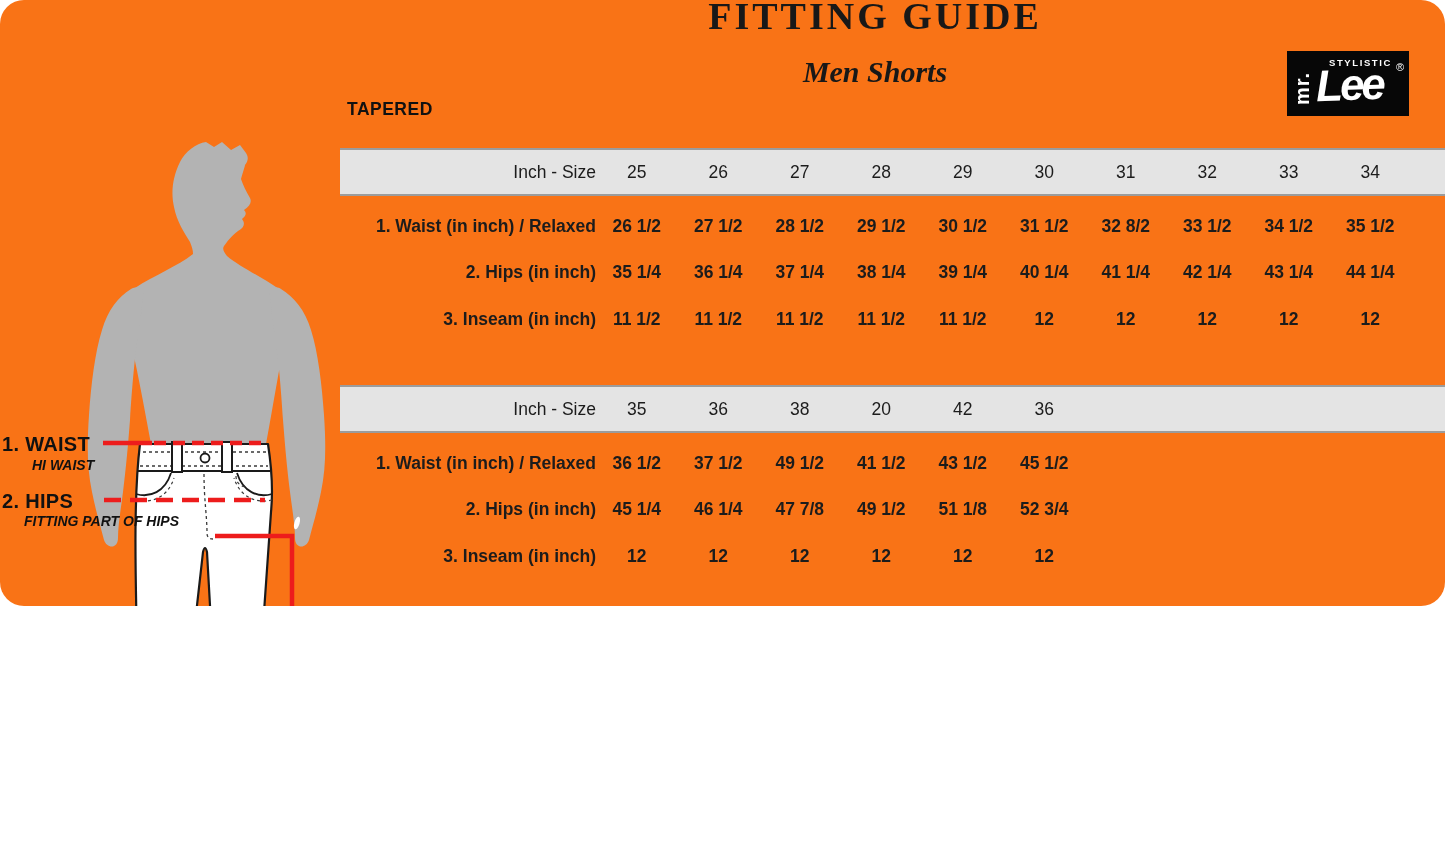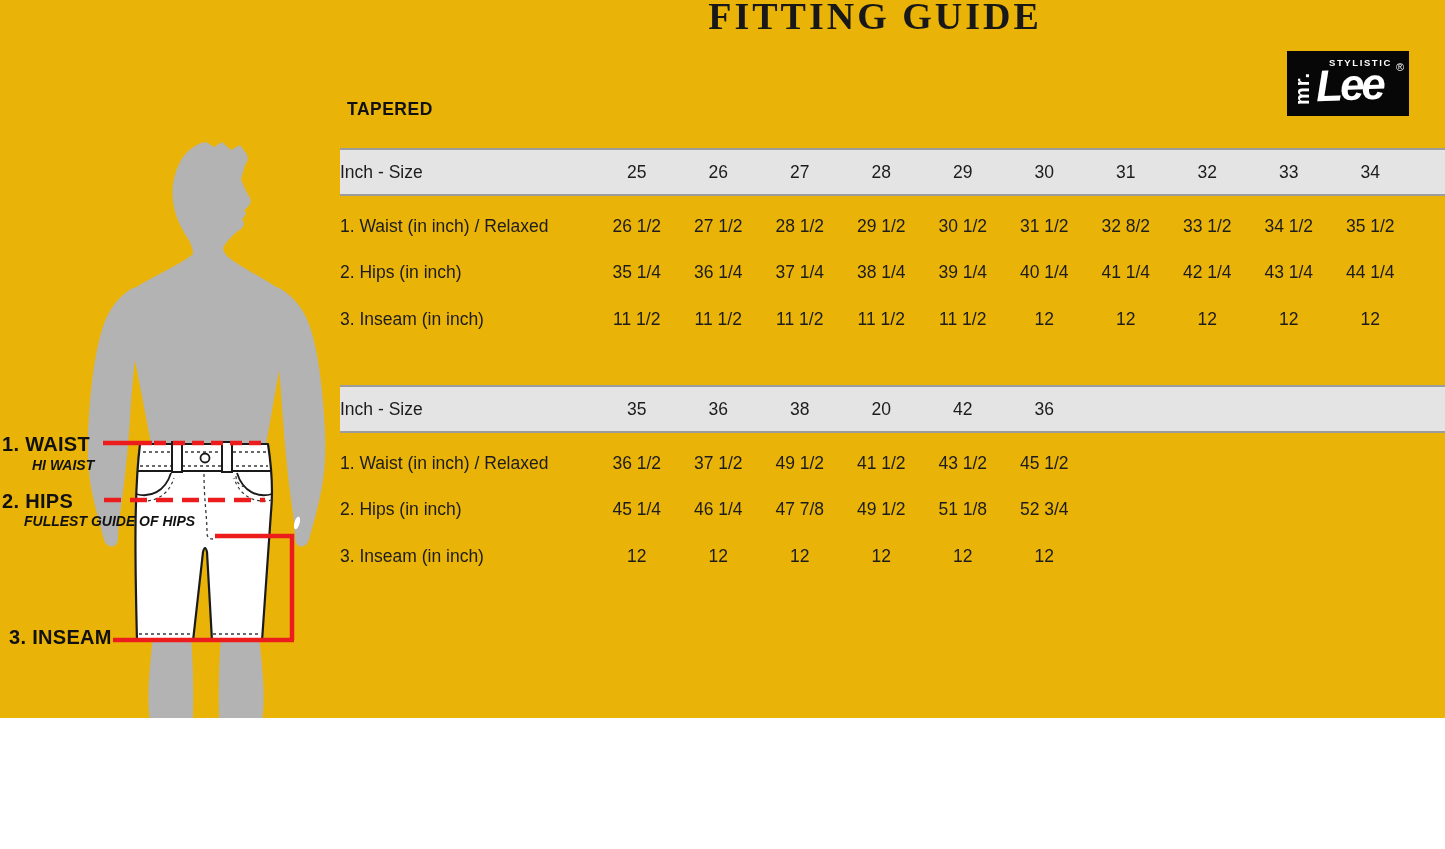--- a/index.html
+++ b/index.html
@@ -1,17 +1,17 @@
 <!DOCTYPE html>
 <html><head>
 <meta charset="utf-8">
 <style>
   html,body{margin:0;padding:0;background:#fff;}
-  .page{position:relative;width:1445px;height:718px;background:#eab308;overflow:hidden;
-        font-family:"Liberation Sans",sans-serif;color:#1c1c1c;}
+  .page{position:relative;width:1445px;height:606px;background:#f97316;overflow:hidden;
+        font-family:"Liberation Sans",sans-serif;color:#1c1c1c;border-radius:24px;}
 
   
   .title{position:absolute;left:340px;top:-6px;width:1070px;text-align:center;
          font-family:"Liberation Serif",serif;font-weight:600;font-size:38px;
          letter-spacing:3px;color:#181818;}
   .subtitle{position:absolute;left:340px;top:55px;width:1070px;text-align:center;
             font-family:"Liberation Serif",serif;font-style:italic;font-weight:600;
             font-size:30px;color:#181818;}
   .fit-label{position:absolute;left:347px;top:99px;font-size:17.5px;font-weight:bold;
              letter-spacing:.5px;color:#111;}
@@ -23,36 +23,37 @@
            writing-mode:vertical-rl;transform:rotate(180deg);
            font-size:20px;font-weight:bold;letter-spacing:1px;text-align:center;}
   .logo-lee{position:absolute;left:29px;top:9px;font-size:44px;font-weight:bold;font-style:italic;
             letter-spacing:-3px;transform:rotate(-2deg);}
   .logo-reg{position:absolute;right:5px;top:10px;font-size:11px;}
 
   
   .size-table{position:absolute;left:340px;width:1105px;font-size:17.5px;}
   .thead{height:48px;background:#e4e4e4;border-top:2px solid #9c9c9c;border-bottom:2px solid #9c9c9c;
          box-sizing:border-box;display:grid;align-items:center;}
-  .rows{padding-top:7px;}
+  .rows{padding-top:7px;font-weight:bold;}
   .trow{height:46.5px;display:grid;align-items:center;}
-  .rlabel{white-space:nowrap;}
+  .rlabel{white-space:nowrap;text-align:right;}
   .ccell{text-align:center;white-space:nowrap;}
 
   
   .dlabel{position:absolute;font-weight:bold;font-size:20px;letter-spacing:.3px;color:#111;}
   .dsub{position:absolute;font-weight:bold;font-style:italic;font-size:14px;color:#111;}
   .diagram-svg{position:absolute;left:0;top:130px;}
 </style>
 </head>
 <body>
 
 <div class="page">
 
   <div class="title">FITTING GUIDE</div>
+  <div class="subtitle">Men Shorts</div>
 
   <div class="logo">
     <span class="logo-tagline">STYLISTIC</span>
     <span class="logo-mr">mr.</span>
     <span class="logo-lee">Lee</span>
     <span class="logo-reg">®</span>
   </div>
 
   <div class="fit-label">TAPERED</div>
 
@@ -265,20 +266,20 @@
   <div class="dlabel" style="left:2px;top:433px">
     <span>1.</span>
     <span>WAIST</span>
   </div>
   <div class="dsub" style="left:32px;top:457px">HI WAIST</div>
 
   <div class="dlabel" style="left:2px;top:490px">
     <span>2.</span>
     <span>HIPS</span>
   </div>
-  <div class="dsub" style="left:24px;top:513px">FULLEST GUIDE OF HIPS</div>
+  <div class="dsub" style="left:24px;top:513px">FITTING PART OF HIPS</div>
 
   <div class="dlabel" style="left:9px;top:626px">
     <span>3.</span>
     <span>INSEAM</span>
   </div>
 
 </div>
 
 </body></html>

